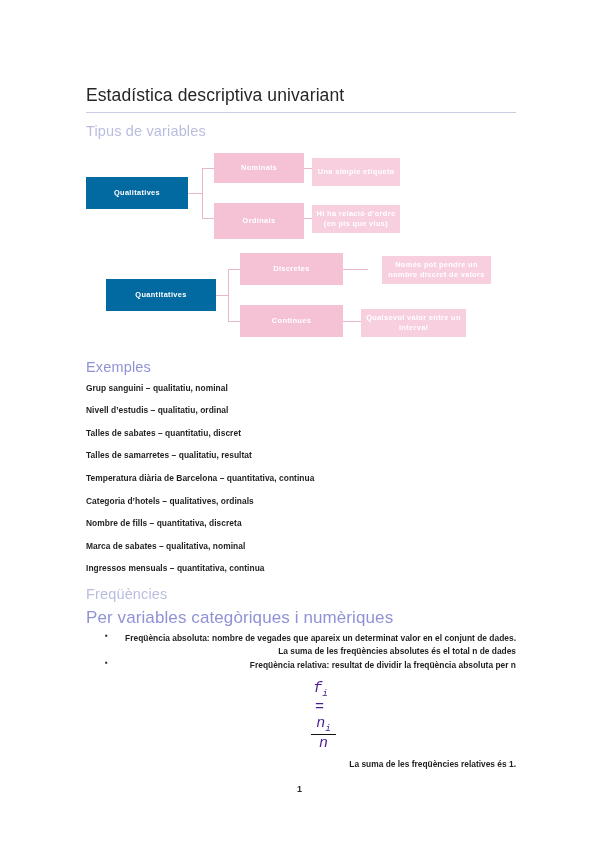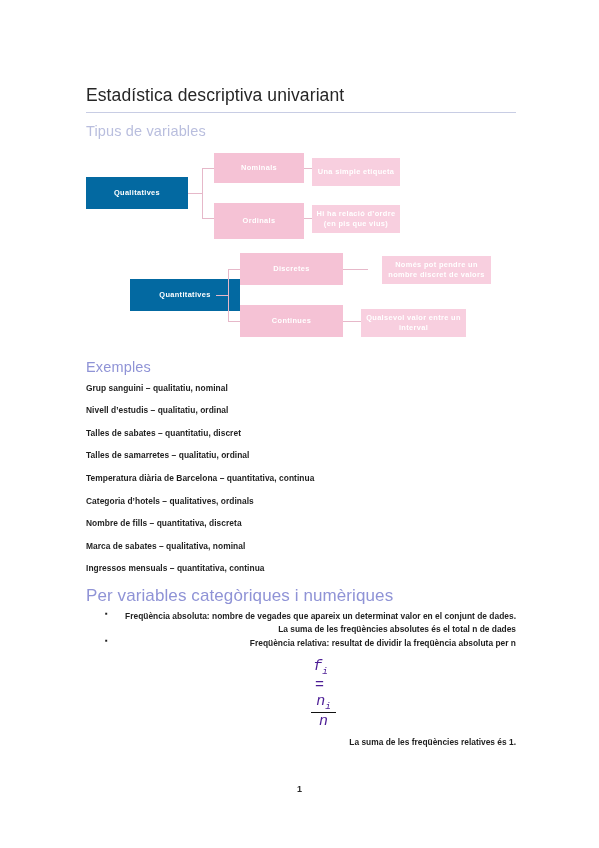--- a/index.html
+++ b/index.html
@@ -213,21 +213,21 @@
       <div class="node lvl2" style="left:128px; top:50px; width:90px; height:36px;">Ordinals</div>
 
       <div class="conn h" style="left:218px; top:15px; width:22px;"></div>
       <div class="conn h" style="left:218px; top:65px; width:22px;"></div>
 
       <div class="node lvl3" style="left:226px; top:5px; width:88px; height:21px;">Una simple etiqueta</div>
       <div class="node lvl3" style="left:226px; top:52px; width:88px; height:26px;">Hi ha relació d’ordre (en pis que vius)</div>
     </div>
 
     <div class="diagram" id="diagram-quantitatives">
-      <div class="node lvl1" style="left:20px; top:28px; width:110px; height:32px;margin-left:24px;">Quantitatives</div>
+      <div class="node lvl1" style="left:20px; top:28px; width:110px; height:32px;">Quantitatives</div>
 
       <div class="conn h" style="left:130px; top:44px; width:12px;"></div>
       <div class="conn v" style="left:142px; top:18px; height:52px;"></div>
       <div class="conn h" style="left:142px; top:18px; width:12px;"></div>
       <div class="conn h" style="left:142px; top:70px; width:12px;"></div>
 
       <div class="node lvl2" style="left:154px; top:2px; width:103px; height:32px;">Discretes</div>
       <div class="node lvl2" style="left:154px; top:54px; width:103px; height:32px;">Continues</div>
 
       <div class="conn h" style="left:257px; top:18px; width:25px;"></div>
@@ -235,28 +235,29 @@
 
       <div class="node lvl3" style="left:268px; top:5px; width:109px; height:26px;margin-left:28px;">Només pot pendre un nombre discret de valors</div>
       <div class="node lvl3" style="left:275px; top:58px; width:105px; height:26px;">Qualsevol valor entre un interval</div>
     </div>
 
     <h2 class="h2-strong">Exemples</h2>
     <div class="examples-block">
       <p class="example-line">Grup sanguini – qualitatiu, nominal</p>
       <p class="example-line">Nivell d’estudis – qualitatiu, ordinal</p>
       <p class="example-line">Talles de sabates – quantitatiu, discret</p>
-      <p class="example-line">Talles de samarretes – qualitatiu, ordinal</p>
+      <p class="example-line">Talles de samarretes – qualitatiu, resultat</p>
       <p class="example-line">Temperatura diària de Barcelona – quantitativa, continua</p>
       <p class="example-line">Categoria d’hotels – qualitatives, ordinals</p>
       <p class="example-line">Nombre de fills – quantitativa, discreta</p>
       <p class="example-line">Marca de sabates – qualitativa, nominal</p>
       <p class="example-line">Ingressos mensuals – quantitativa, continua</p>
     </div>
 
+    <h2 class="h2-light" style="margin-bottom:6px;">Freqüències</h2>
     <h3 class="h3-strong">Per variables categòriques i numèriques</h3>
 
     <ul class="freq-list">
       <li>
         <span class="bullet-text">Freqüència absoluta: nombre de vegades que apareix un determinat valor en el conjunt de dades.</span>
         <span class="sub-text">La suma de les freqüències absolutes és el total n de dades</span>
       </li>
       <li>
         <span class="bullet-text">Freqüència relativa: resultat de dividir la freqüència absoluta per n</span>
 

